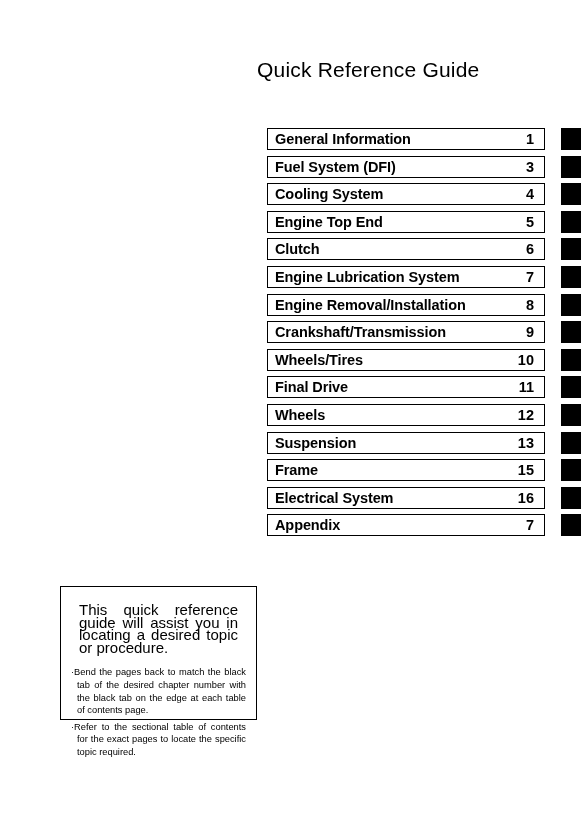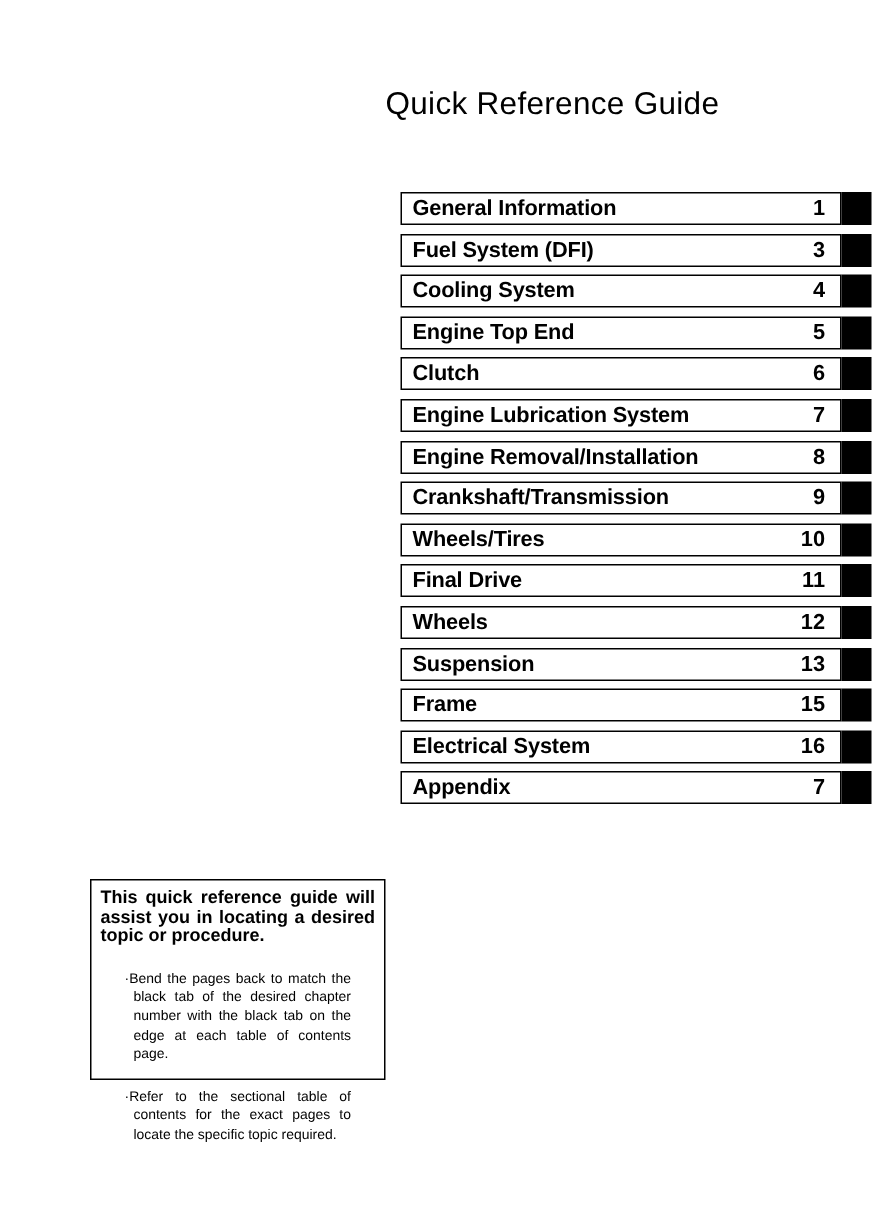--- a/index.html
+++ b/index.html
@@ -35,20 +35,21 @@
     left: 267px;
     top: 128px;
     width: 314px;
   }
   .chapter-row {
     position: relative;
     height: 22px;
     margin-bottom: 5.6px;
     display: flex;
     align-items: stretch;
+    gap: 16px;
   }
   .chapter-box {
     flex: 1 1 auto;
     border: 1.6px solid #000000;
     box-sizing: border-box;
     display: flex;
     align-items: center;
     justify-content: space-between;
     padding: 0 10px 0 7px;
     background: #ffffff;
@@ -79,34 +80,33 @@
     left: 60px;
     top: 586px;
     width: 197px;
     height: 134px;
     border: 1.2px solid #000000;
     box-sizing: border-box;
     padding: 5px 6px 4px 6px;
     background: #ffffff;
   }
   .note-para {
-    font-size: 12px;
+    font-size: 15px;
     line-height: 12.6px;
     text-align: justify;
     text-justify: inter-word;
-    margin: 0;
+    margin: 12px;
     hyphens: manual;
-    font-weight: bold;
   }
   .note-bullet {
     font-size: 9.3px;
     line-height: 12.6px;
     text-align: justify;
     text-justify: inter-word;
-    margin: 16px;
+    margin: 4px;
     padding-left: 6px;
     text-indent: -6px;
   }
   .note-bullet .bullet-mark {
     font-size: 9.3px;
   }
 </style>
 </head>
 <body>
 

